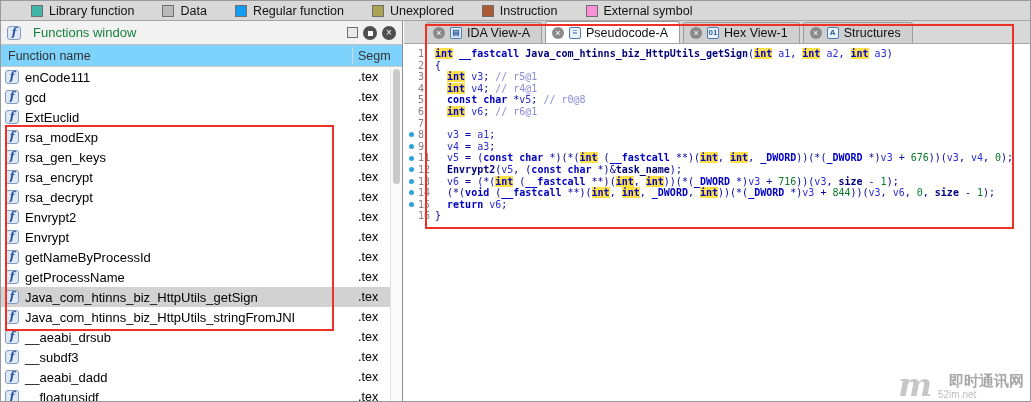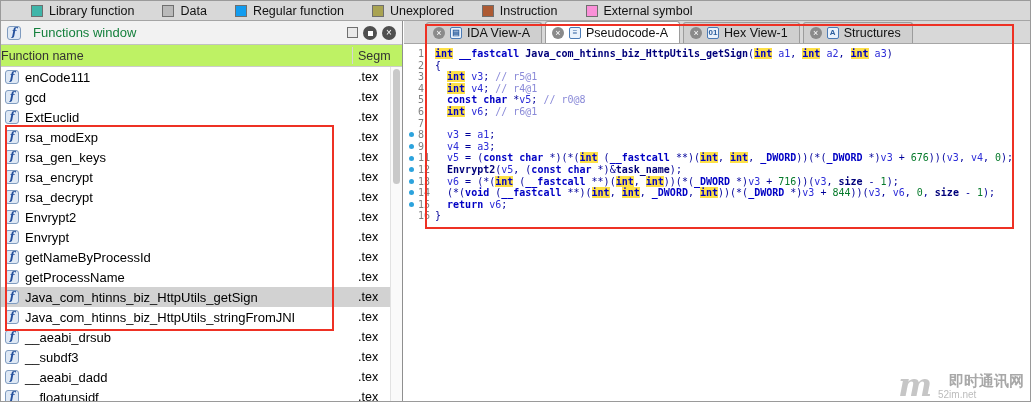--- a/index.html
+++ b/index.html
@@ -19,22 +19,22 @@
           border-right:1px solid #8f8f8f; }
   .fw-title { height:24px; background:#f2f2f2; border-bottom:1px solid #c2c2c2;
               display:flex; align-items:center; padding:0 6px; gap:6px; }
   .fw-title-text { font-size:13px; color:#15803d; flex:1 1 auto; }
   .fw-buttons { display:flex; align-items:center; gap:5px; }
   .sq { width:11px; height:11px; border:1px solid #6f6f6f; background:#e9e9e9; display:inline-block; }
   .circ { width:14px; height:14px; border-radius:50%; background:#4f4f4f; color:#fff;
           font-size:10px; line-height:13px; text-align:center; display:inline-block; cursor:default; }
   .inner-sq { display:inline-block; width:5px; height:5px; background:#fff; margin-top:4px; }
 
-  .fw-header { position:relative; height:22px; background:#bef264; border-bottom:1px solid #cccccc;
-               font-size:12.5px; color:#333; display:flex; align-items:center; }
+  .fw-header { position:relative; height:22px; background:#7dd3fc; border-bottom:1px solid #cccccc;
+               font-size:12.5px; color:#333; display:flex; align-items:center; padding-left:7px; }
   .fw-header .seg-h { position:absolute; left:357px; }
   .fw-header .col-sep { position:absolute; left:351px; top:2px; bottom:2px; width:1px; background:#d6d6d6; }
 
   .fw-rows { position:absolute; top:46px; left:0; right:12px; bottom:0; overflow:hidden; }
   .frow { position:relative; height:20px; display:flex; align-items:center; padding-left:4px;
           font-size:13px; color:#000; background:#fff; }
   .frow.selected { background:#d2d2d2; }
   .ficon { flex:0 0 14px; width:14px; height:14px; margin-right:6px; background:#dfe9f5;
            border:1px solid #7f9bbf; border-radius:3px; color:#24509c;
            font:italic bold 11px/12px "DejaVu Serif", serif; text-align:center; }

